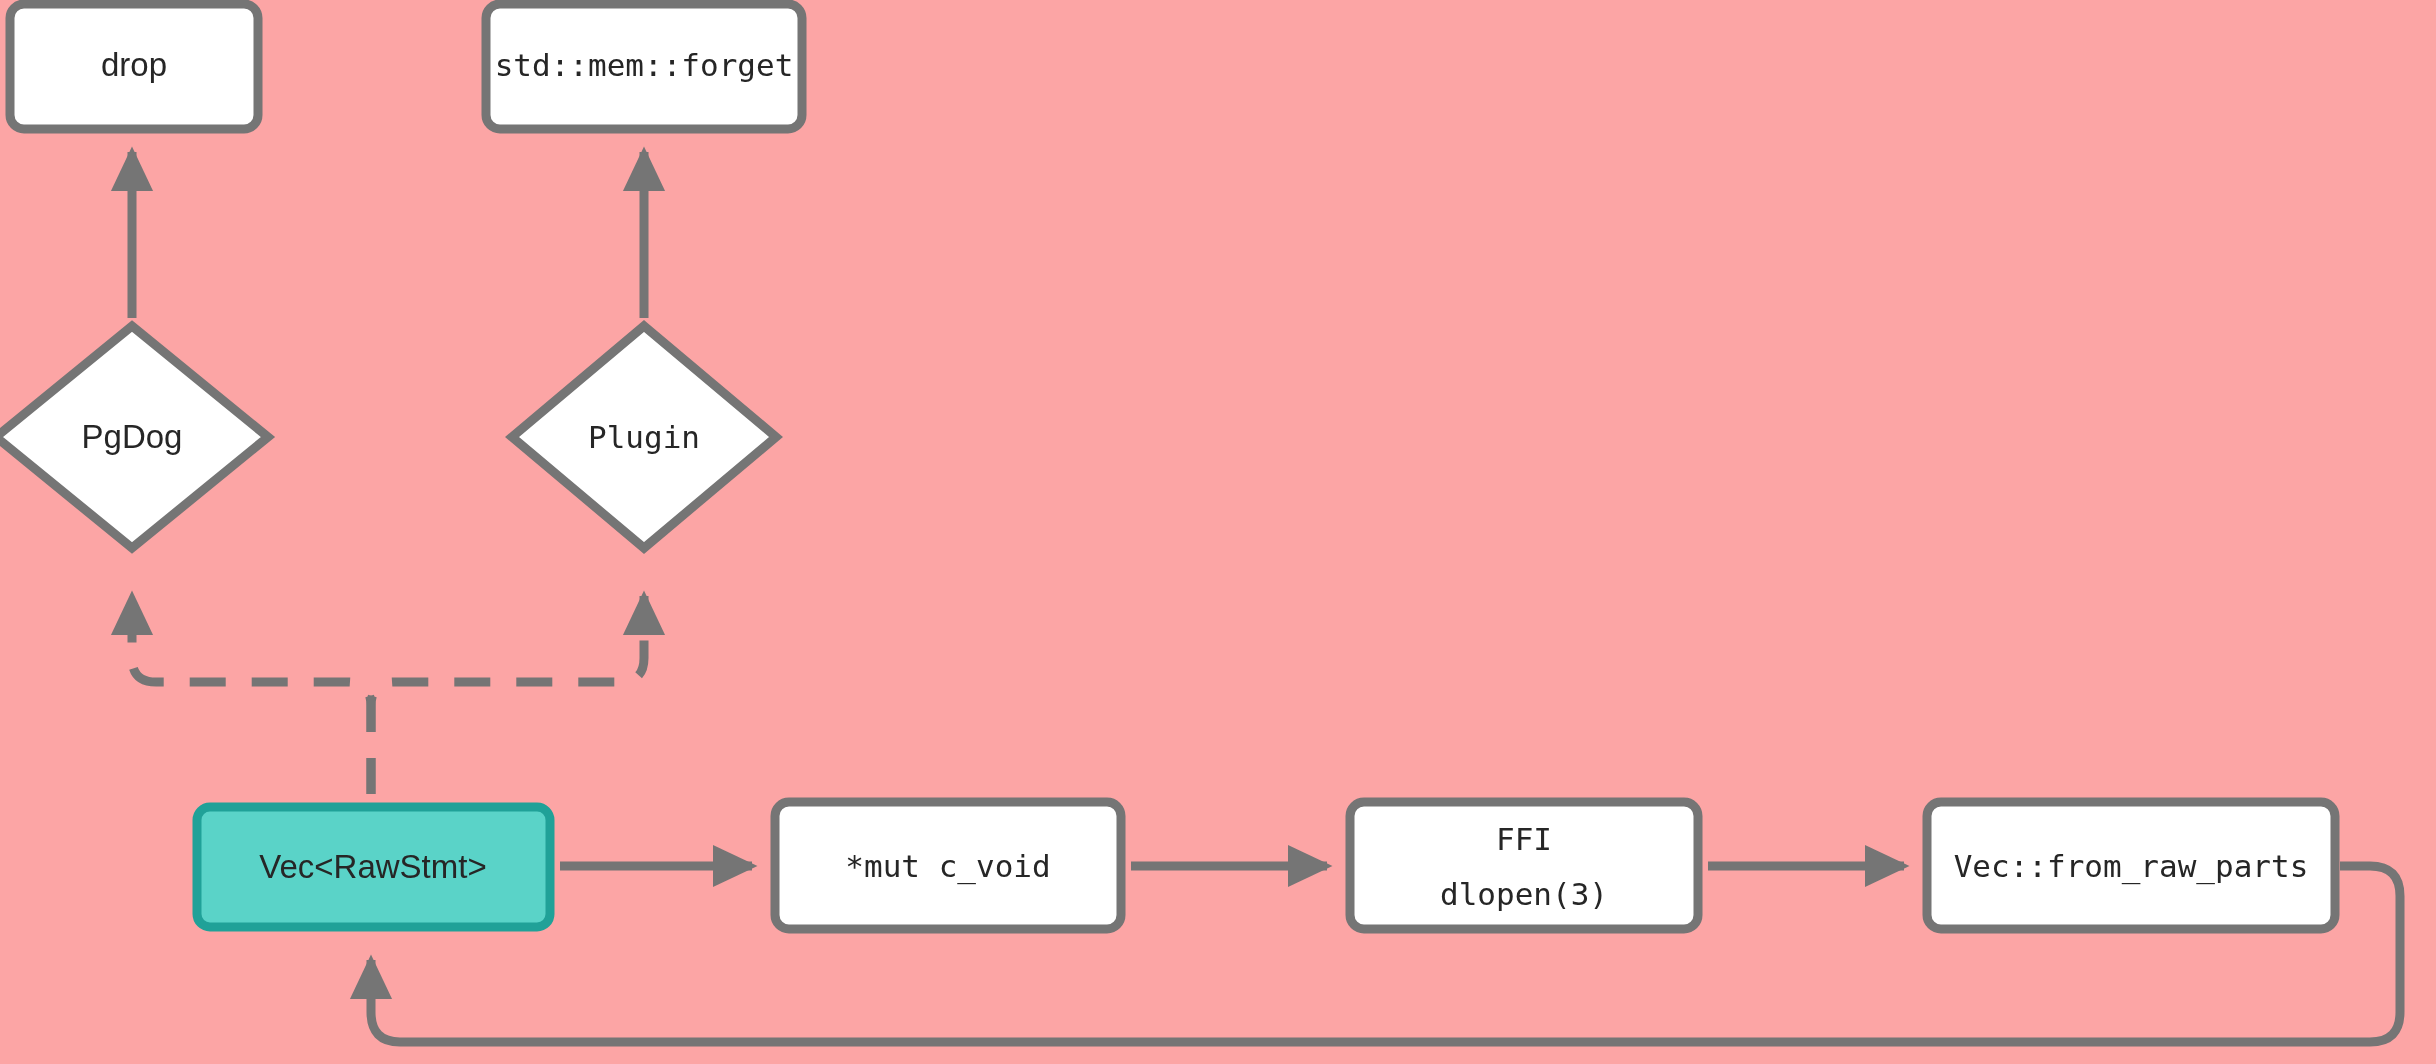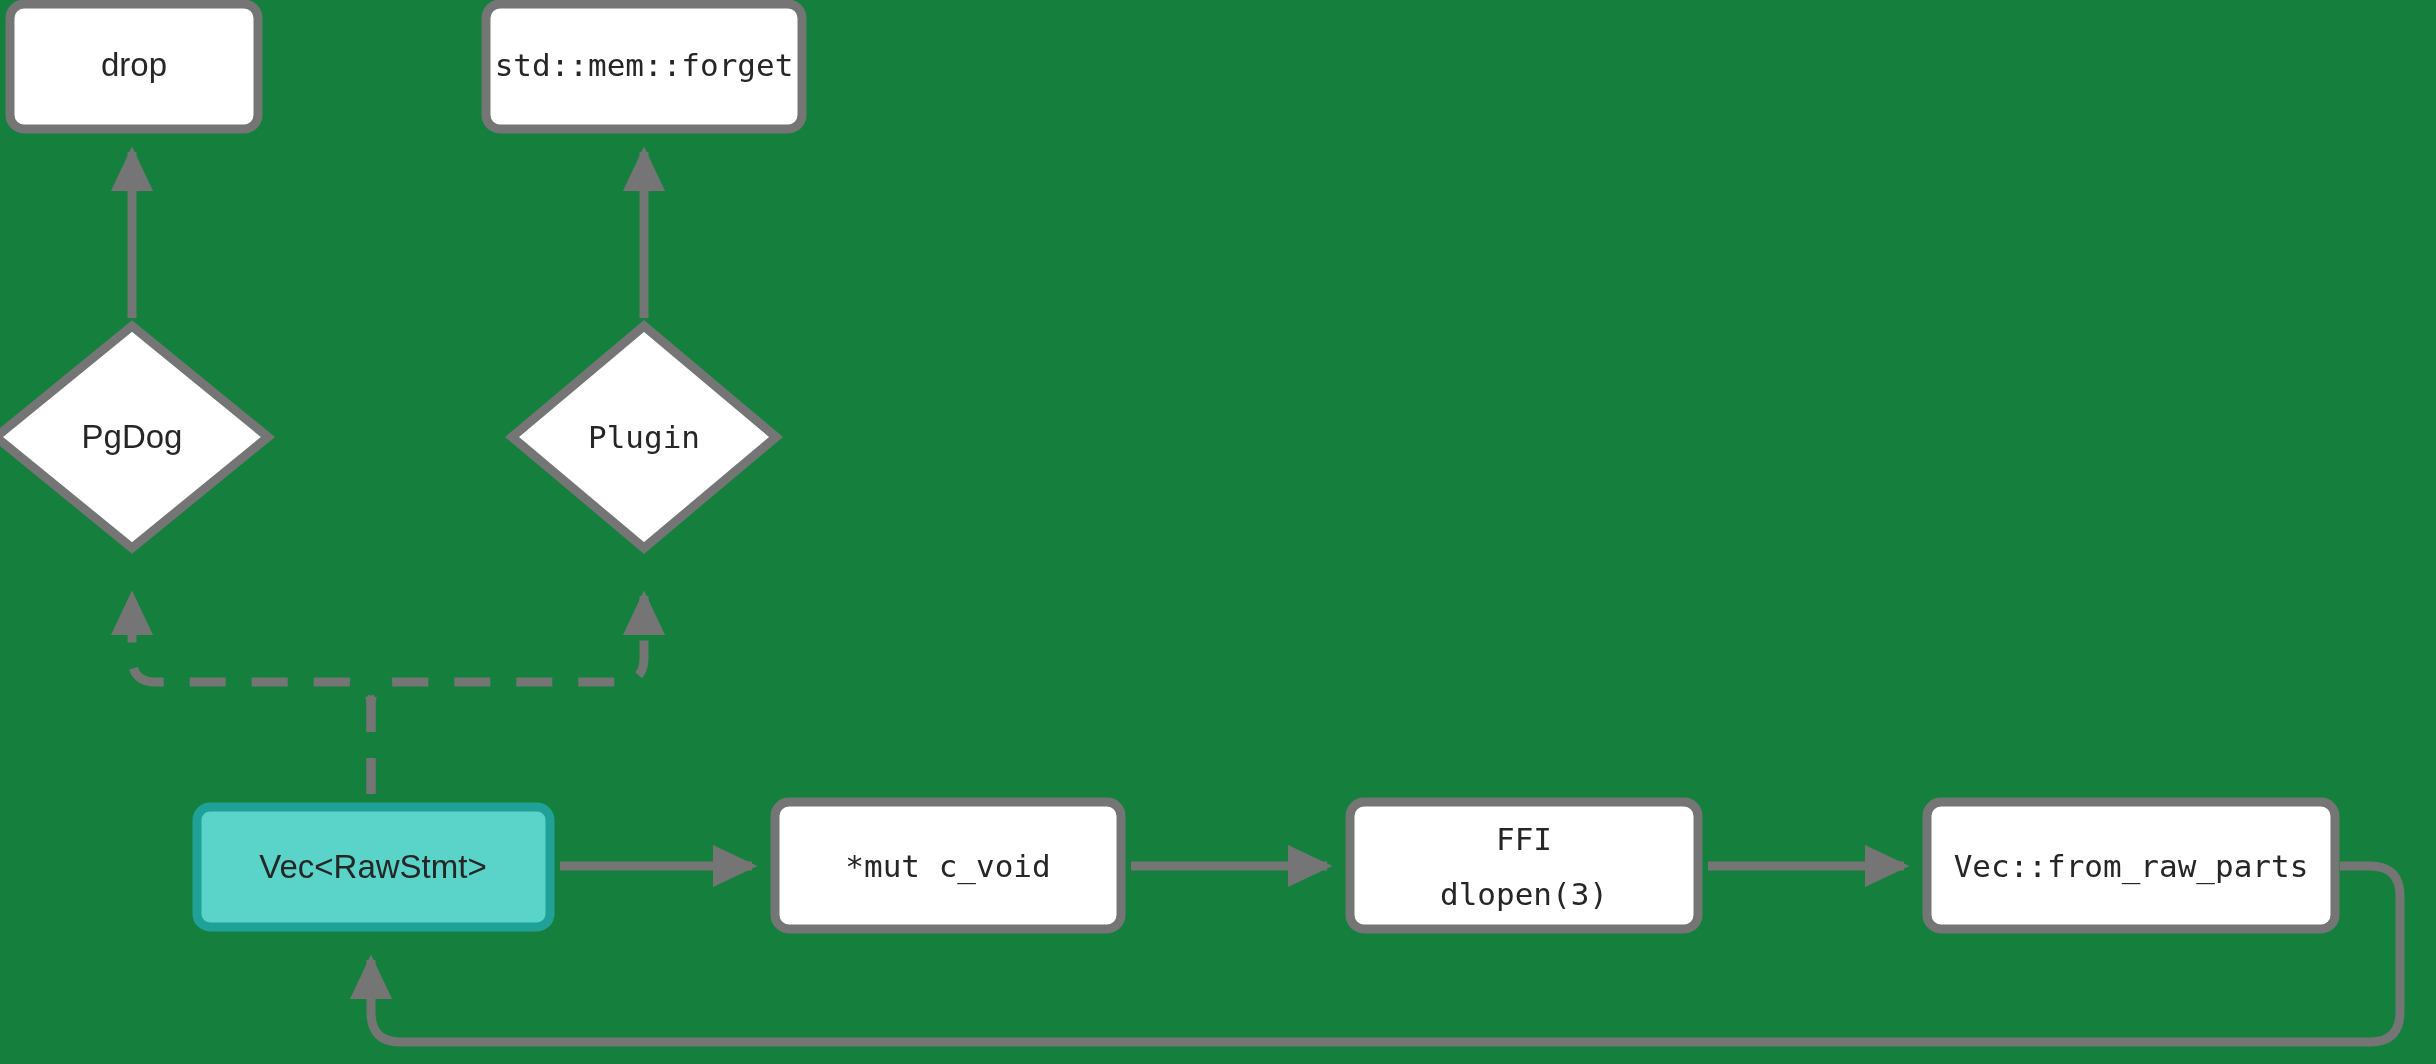--- a/index.html
+++ b/index.html
@@ -11,21 +11,21 @@
   body {
     width: 2436px;
     height: 1064px;
     overflow: hidden;
     font-family: "Liberation Sans", sans-serif;
   }
   #diagram-root {
     position: relative;
     width: 2436px;
     height: 1064px;
-    background: #15803d;
+    background: #fca5a5;
   }
   svg#flow-svg {
     position: absolute;
     top: 0;
     left: 0;
     width: 2436px;
     height: 1064px;
     display: block;
   }
   .node-label {

